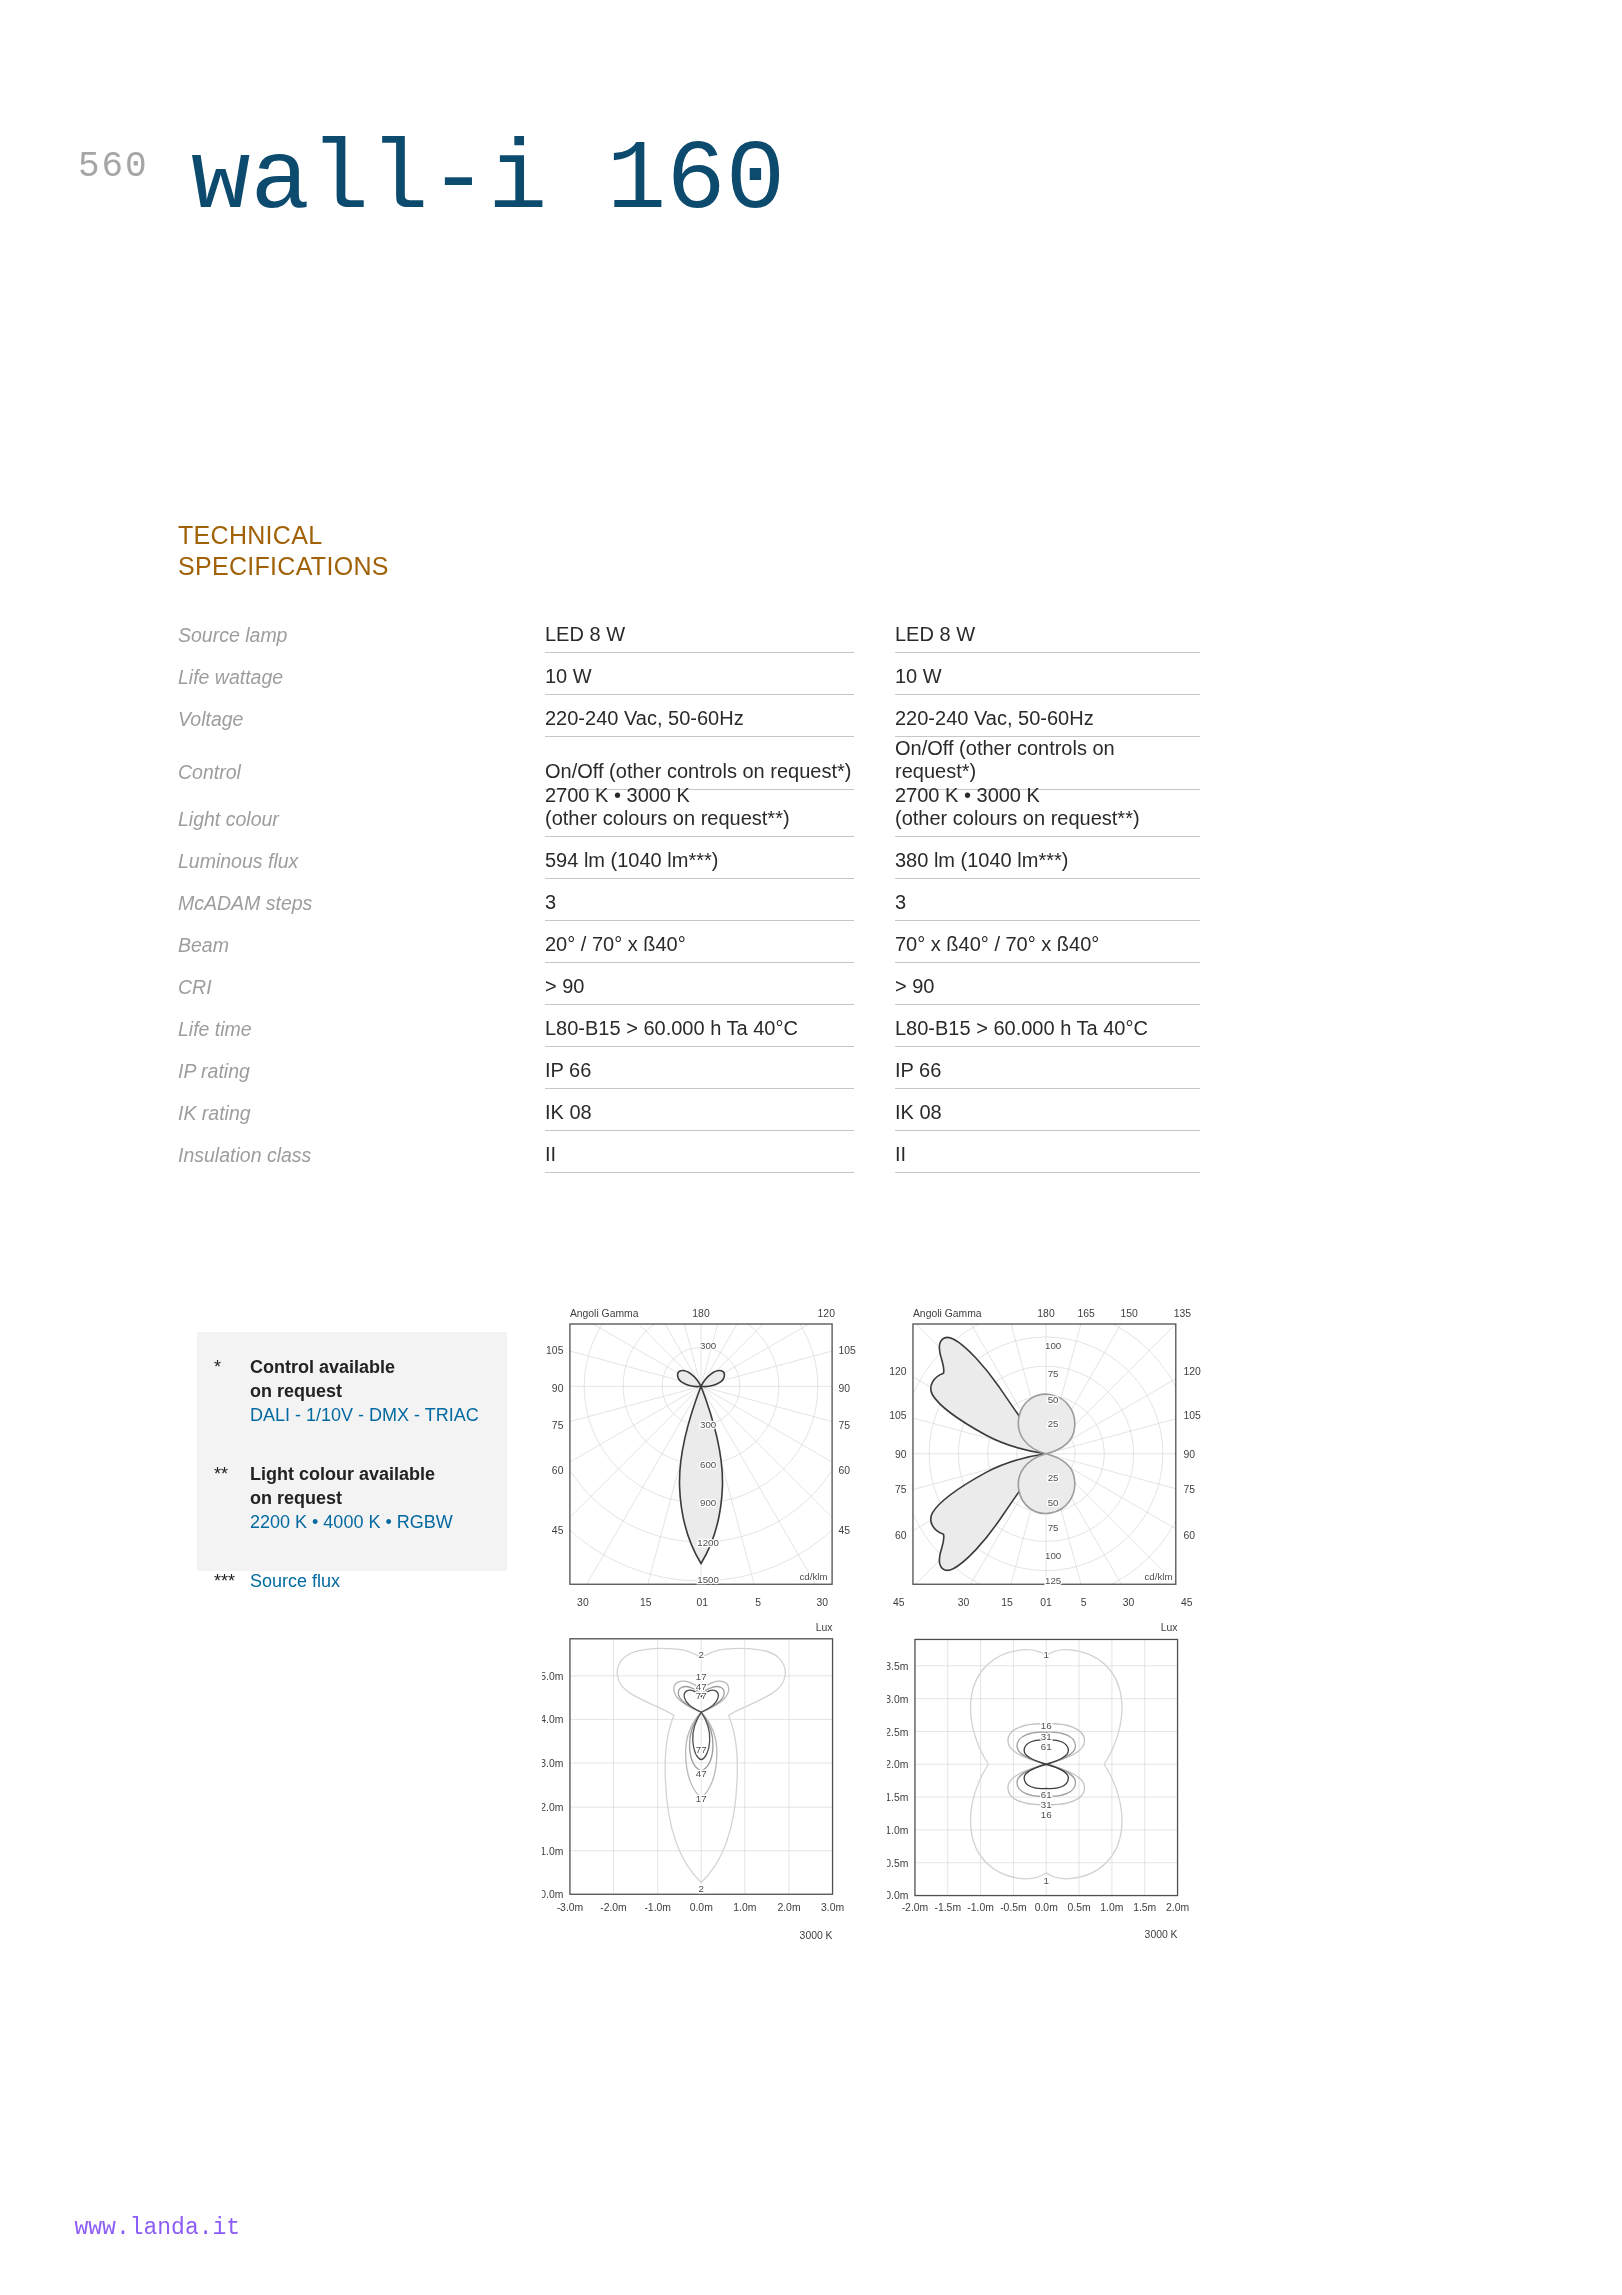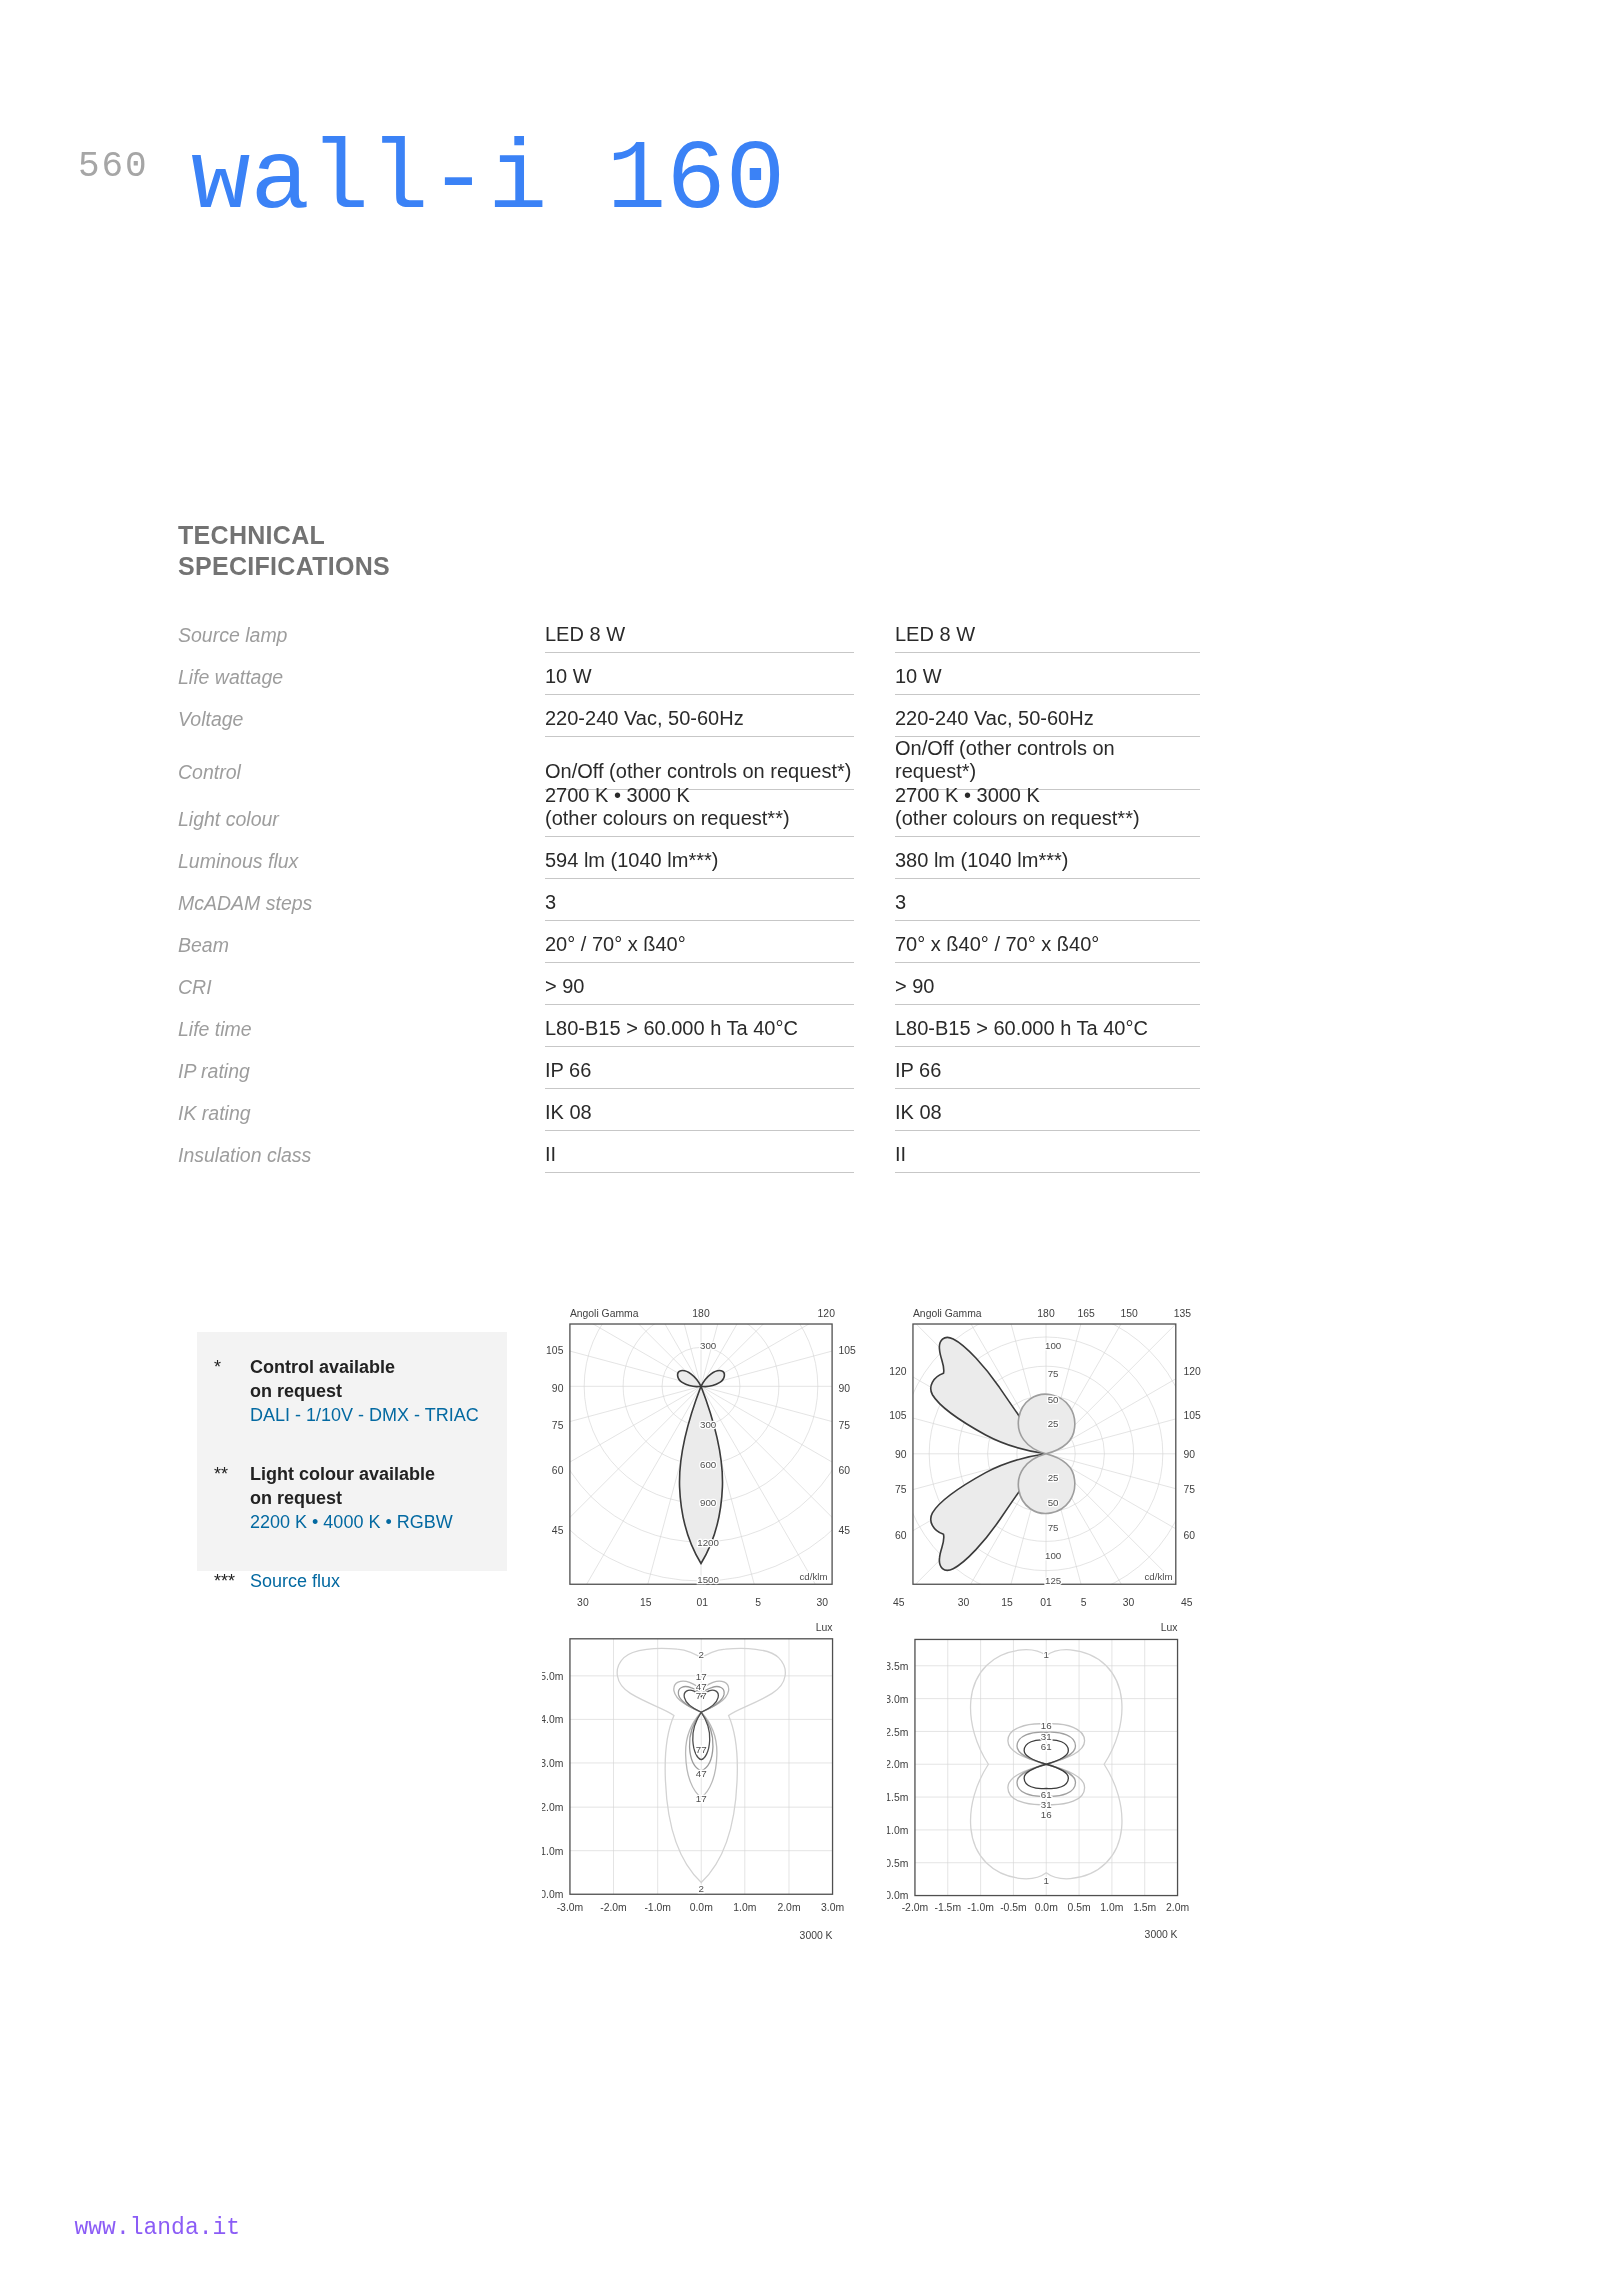--- a/index.html
+++ b/index.html
@@ -3,25 +3,25 @@
 <meta charset="utf-8">
 <style>
   html,body{margin:0;padding:0;background:#fff;}
   #page{position:relative;width:1623px;height:2295px;background:#ffffff;
         font-family:"Liberation Sans",sans-serif;overflow:hidden;margin-left:42px;}
 
   
   .pagenum{position:absolute;left:36px;top:146px;font-family:"Liberation Mono",monospace;
            font-size:36px;color:#a6a6a6;letter-spacing:1.9px;}
   .title{position:absolute;left:149px;top:127px;font-family:"Liberation Mono",monospace;
-         font-size:99px;font-weight:400;color:#3b82f6;margin:0;line-height:1.1;}
+         font-size:99px;font-weight:400;color:#0c4a6e;margin:0;line-height:1.1;}
 
   
-  .section{position:absolute;left:136px;top:520px;font-size:25px;font-weight:700;
-           color:#737373;line-height:31px;letter-spacing:0.3px;}
+  .section{position:absolute;left:136px;top:520px;font-size:25px;font-weight:400;
+           color:#a16207;line-height:31px;letter-spacing:0.3px;}
 
   
   .spec-table{position:absolute;left:136px;top:611px;width:1022px;font-size:20px;color:#2a2a2a;}
   .g{display:grid;grid-template-columns:367px 309px 41px 305px;align-items:end;}
   .thead{height:40px;}
   .hcell{border-bottom:2.6px solid #1a1a1a;padding-bottom:7.8px;font-weight:700;font-size:19px;
          color:#111;letter-spacing:0.2px;}
   .trow{height:42px;}
   .trow.tall{height:58px;}
   .lcell{color:#9d9d9d;font-style:italic;padding-bottom:6.5px;font-size:19.5px;}

